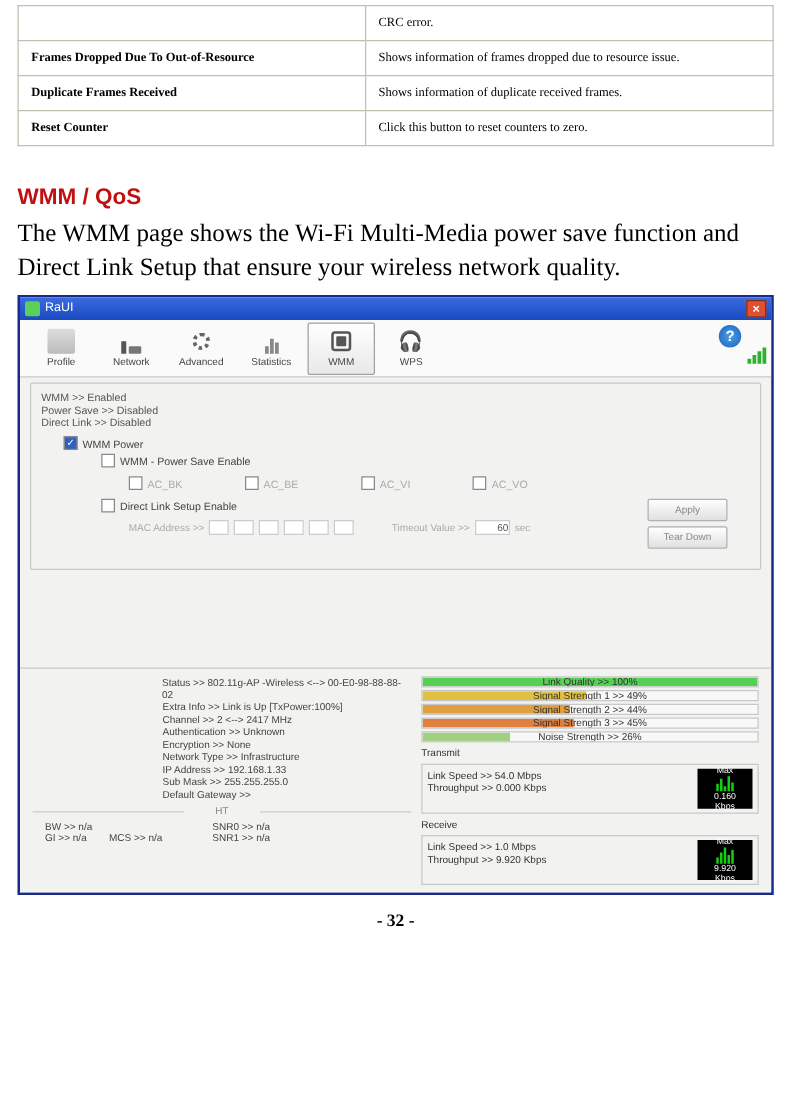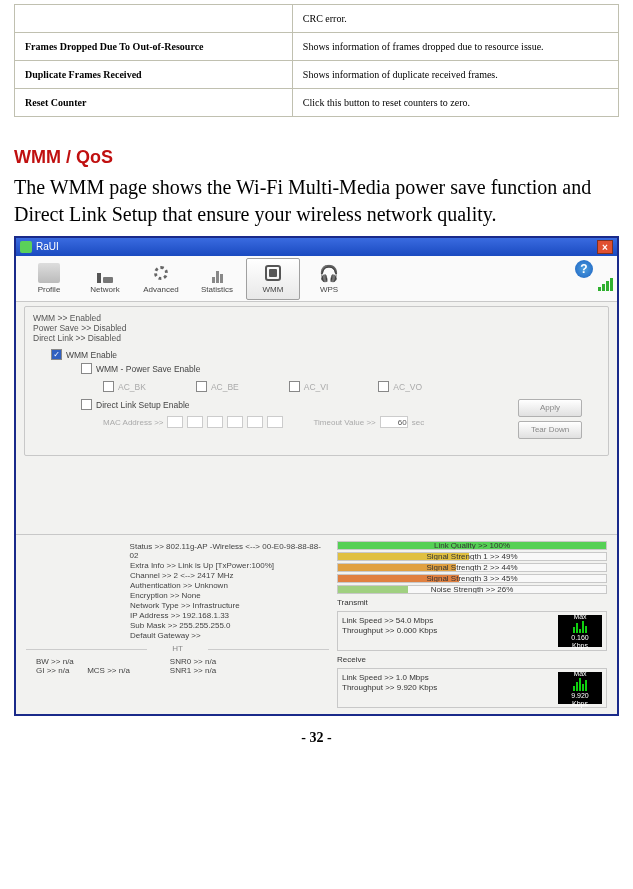--- a/index.html
+++ b/index.html
@@ -340,21 +340,21 @@
 
   <div class="panel">
     <div class="groupbox" style="height:150px">
       <div class="statusrow">
         <span>WMM &gt;&gt; Enabled</span>
         <span>Power Save &gt;&gt; Disabled</span>
         <span>Direct Link &gt;&gt; Disabled</span>
       </div>
       <div class="chkline indent1">
         <span class="chk filled">✓</span>
-        <span>WMM Enable</span>
+        <span>WMM Power</span>
       </div>
       <div class="chkline indent2">
         <span class="chk"></span>
         <span>WMM - Power Save Enable</span>
       </div>
       <div class="acrow disabled">
         <span class="chkline disabled">
               <span class="chk"></span>
               <span>AC_BK</span>
             </span>

